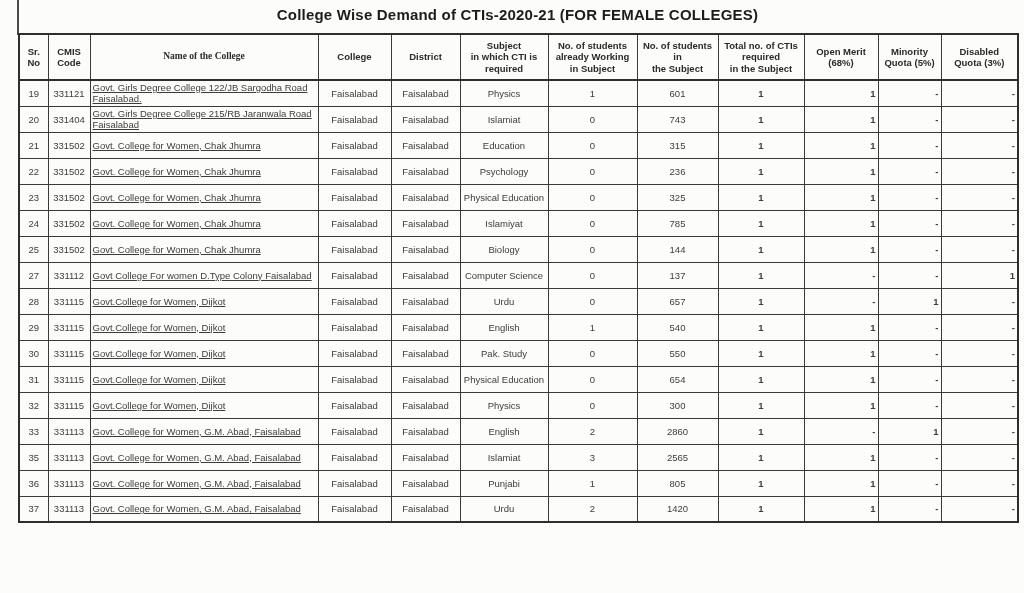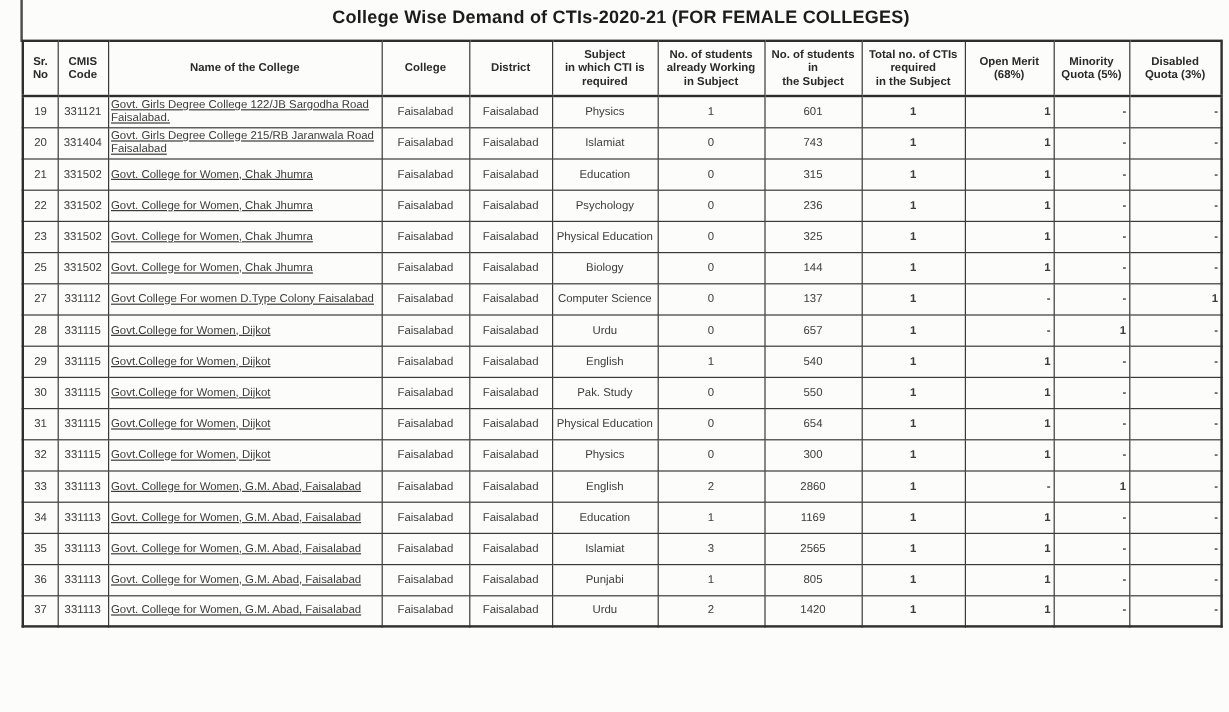--- a/index.html
+++ b/index.html
@@ -58,21 +58,21 @@
   table.demand thead tr { height: 46px; }
   table.demand tbody tr { height: 26px; }
   table.demand th {
     font-weight: bold;
     color: #2a2a2a;
     text-align: center;
     white-space: pre-line;
     border-top: 2.5px solid #2e2e2e;
     border-bottom: 2.5px solid #2e2e2e;
   }
-  th.c2 { text-align: left; padding-left: 4px; }
+  th.c2 { text-align: left; padding-left: 4px; font-family: Liberation Serif, serif; }
   td { text-align: center; }
   td.c2 { text-align: left; padding-left: 4px; text-decoration: underline; }
   td.c8 { font-weight: bold; color: #1f1f1f; }
   td.c9, td.c10, td.c11 {
     text-align: right;
     padding-right: 9px;
     font-weight: bold;
     color: #1f1f1f;
   }
   
@@ -194,20 +194,34 @@
           <td class="c4">Faisalabad</td>
           <td class="c5">Physical Education</td>
           <td class="c6">0</td>
           <td class="c7">325</td>
           <td class="c8">1</td>
           <td class="c9">1</td>
           <td class="c10">-</td>
           <td class="c11">-</td>
         </tr>
         <tr>
+          <td class="c0">24</td>
+          <td class="c1">331502</td>
+          <td class="c2">Govt. College for Women, Chak Jhumra</td>
+          <td class="c3">Faisalabad</td>
+          <td class="c4">Faisalabad</td>
+          <td class="c5">Islamiyat</td>
+          <td class="c6">0</td>
+          <td class="c7">785</td>
+          <td class="c8">1</td>
+          <td class="c9">1</td>
+          <td class="c10">-</td>
+          <td class="c11">-</td>
+        </tr>
+        <tr>
           <td class="c0">25</td>
           <td class="c1">331502</td>
           <td class="c2">Govt. College for Women, Chak Jhumra</td>
           <td class="c3">Faisalabad</td>
           <td class="c4">Faisalabad</td>
           <td class="c5">Biology</td>
           <td class="c6">0</td>
           <td class="c7">144</td>
           <td class="c8">1</td>
           <td class="c9">1</td>
@@ -303,34 +317,20 @@
           <td class="c1">331113</td>
           <td class="c2">Govt. College for Women, G.M. Abad, Faisalabad</td>
           <td class="c3">Faisalabad</td>
           <td class="c4">Faisalabad</td>
           <td class="c5">English</td>
           <td class="c6">2</td>
           <td class="c7">2860</td>
           <td class="c8">1</td>
           <td class="c9">-</td>
           <td class="c10">1</td>
-          <td class="c11">-</td>
-        </tr>
-        <tr>
-          <td class="c0">34</td>
-          <td class="c1">331113</td>
-          <td class="c2">Govt. College for Women, G.M. Abad, Faisalabad</td>
-          <td class="c3">Faisalabad</td>
-          <td class="c4">Faisalabad</td>
-          <td class="c5">Education</td>
-          <td class="c6">1</td>
-          <td class="c7">1169</td>
-          <td class="c8">1</td>
-          <td class="c9">1</td>
-          <td class="c10">-</td>
           <td class="c11">-</td>
         </tr>
         <tr>
           <td class="c0">35</td>
           <td class="c1">331113</td>
           <td class="c2">Govt. College for Women, G.M. Abad, Faisalabad</td>
           <td class="c3">Faisalabad</td>
           <td class="c4">Faisalabad</td>
           <td class="c5">Islamiat</td>
           <td class="c6">3</td>

